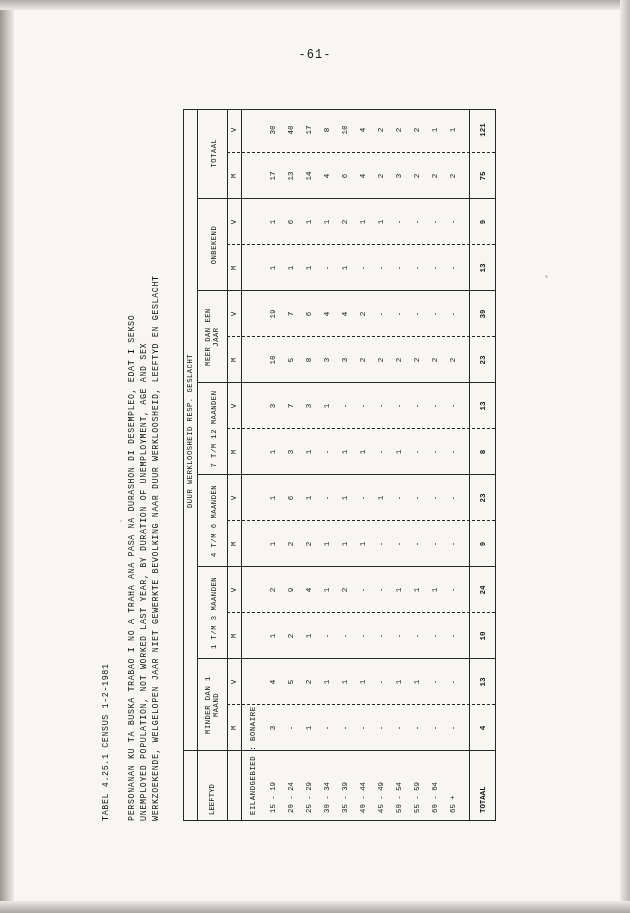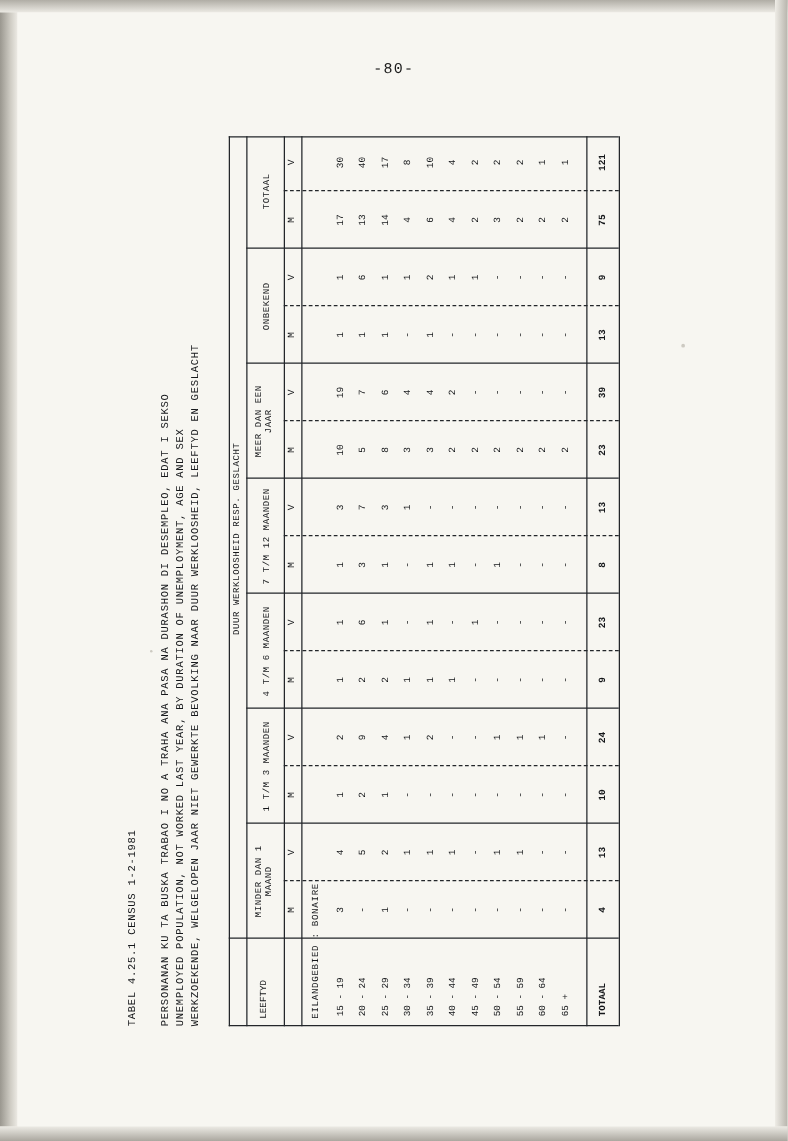--- a/index.html
+++ b/index.html
@@ -111,21 +111,21 @@
 </head>
 <body>
 
 <div id="page">
   <div class="edge-left"></div>
   <div class="edge-top"></div>
   <div class="edge-right"></div>
   <div class="edge-bottom"></div>
   <div class="paper"></div>
 
-  <div class="folio">-80-</div>
+  <div class="folio">-61-</div>
 
   <div id="rotwrap">
     <div id="sheet">
 
       <div class="cap t1">TABEL 4.25.1     CENSUS  1-2-1981</div>
       <div class="cap t2">PERSONANAN KU TA BUSKA TRABAO I NO A TRAHA ANA PASA NA DURASHON DI DESEMPLEO, EDAT I SEKSO</div>
       <div class="cap t3">UNEMPLOYED POPULATION, NOT WORKED LAST YEAR, BY DURATION OF UNEMPLOYMENT, AGE AND SEX</div>
       <div class="cap t4">WERKZOEKENDE, WELGELOPEN JAAR NIET GEWERKTE BEVOLKING NAAR DUUR WERKLOOSHEID, LEEFTYD EN GESLACHT</div>
 
       <div class="tbl">

